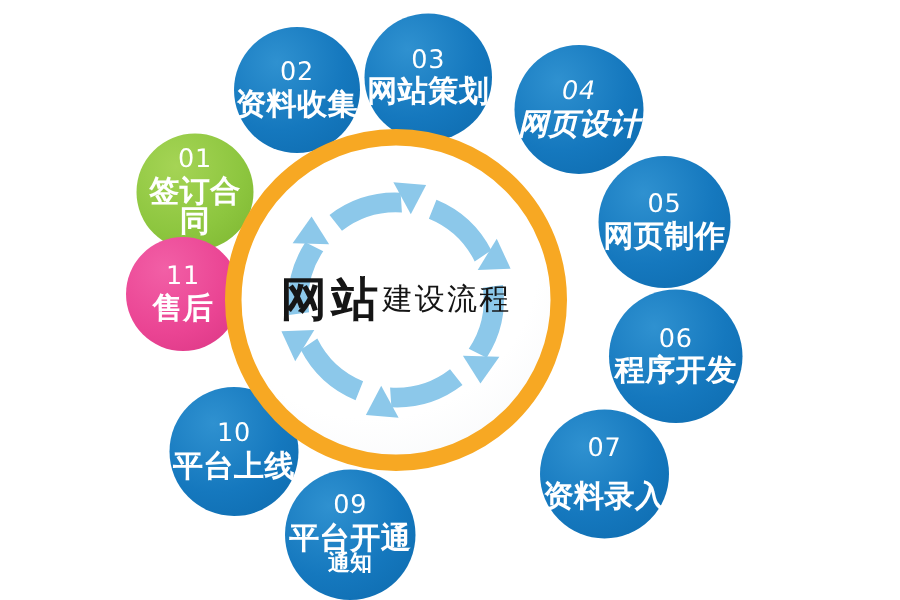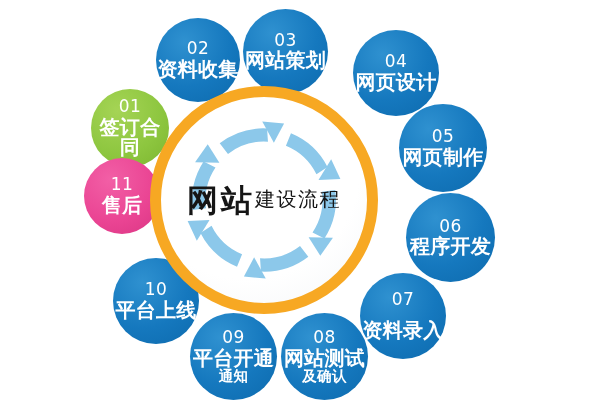--- a/index.html
+++ b/index.html
@@ -123,45 +123,40 @@
   <div class="node blue" style="left:156px; top:18px; width:84px; height:84px;">
     <span class="num">02</span>
     <span class="lbl">资料收集</span>
   </div>
 
   <div class="node blue" style="left:243px; top:9px; width:85px; height:85px;">
     <span class="num">03</span>
     <span class="lbl">网站策划</span>
   </div>
 
-  <div class="node blue" style="left:353px; top:30px; width:86px; height:86px;">
+  <div class="node blue" style="left:343px; top:30px; width:86px; height:86px;font-style:italic;">
     <span class="num">04</span>
     <span class="lbl">网页设计</span>
   </div>
 
   <div class="node blue" style="left:399px; top:104px; width:88px; height:88px;">
     <span class="num">05</span>
     <span class="lbl">网页制作</span>
   </div>
 
   <div class="node blue" style="left:406px; top:193px; width:89px; height:89px;justify-content:center;">
     <span class="num">06</span>
     <span class="lbl">程序开发</span>
   </div>
 
   <div class="node blue" style="left:360px; top:273px; width:86px; height:86px;gap:11px;">
     <span class="num">07</span>
     <span class="lbl">资料录入</span>
   </div>
 
-  <div class="node blue" style="left:281px; top:313px; width:87px; height:87px;">
-    <span class="num">08</span>
-    <span class="lbl">网站测试</span>
-    <span class="lbl2">及确认</span>
-  </div>
 
   <div class="node blue" style="left:190px; top:313px; width:87px; height:87px;">
     <span class="num">09</span>
     <span class="lbl">平台开通</span>
     <span class="lbl2">通知</span>
   </div>
 
   <div class="node blue" style="left:113px; top:258px; width:86px; height:86px;">
     <span class="num">10</span>
     <span class="lbl">平台上线</span>

